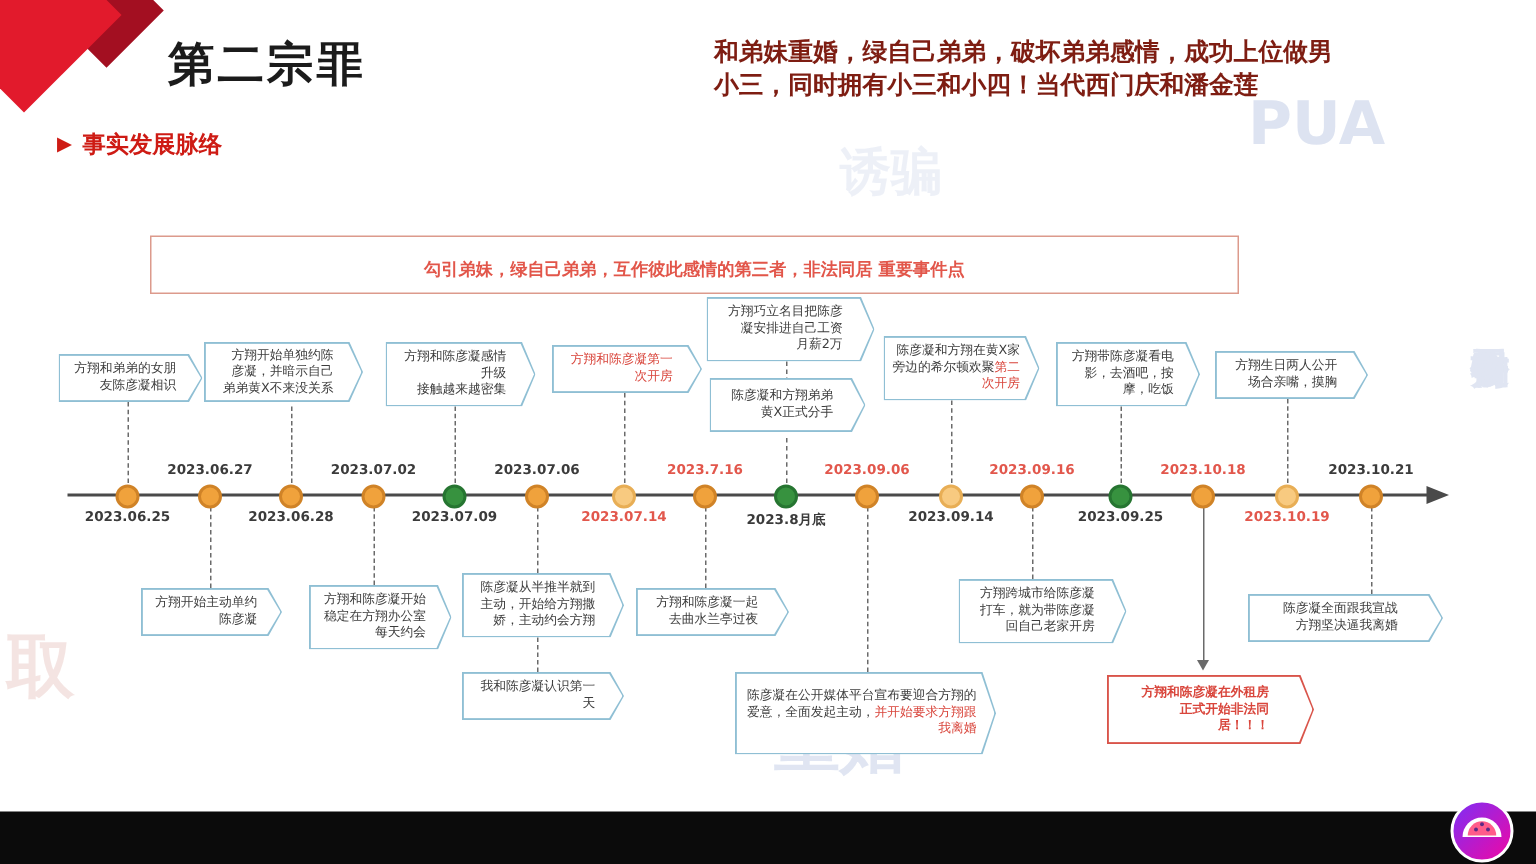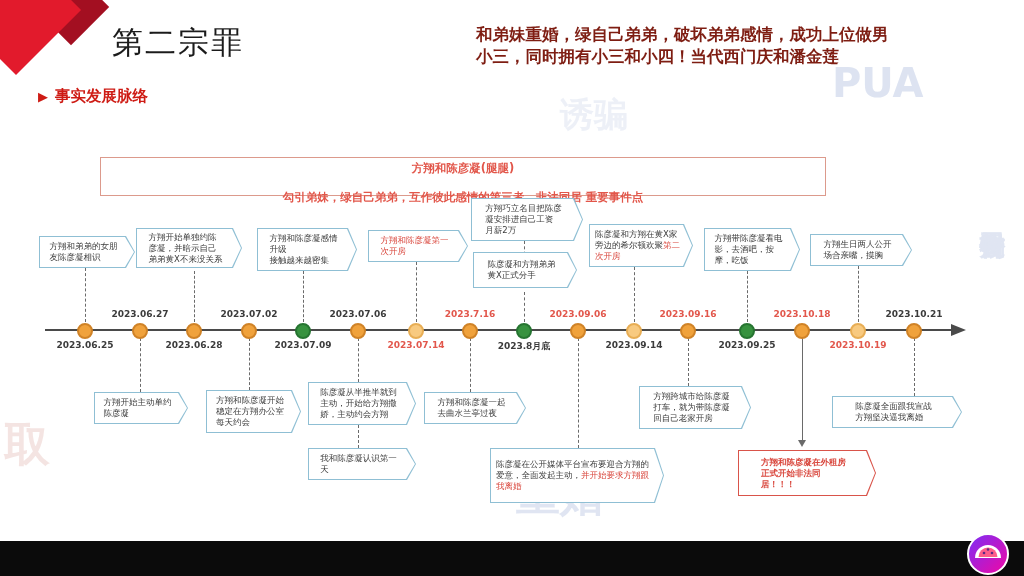--- a/index.html
+++ b/index.html
@@ -7,21 +7,21 @@
        font-family:"DejaVu Sans","Liberation Sans",sans-serif;}
 
   
   .wm{position:absolute;color:#c2cde6;font-weight:bold;pointer-events:none;}
 
   
   .corner1{position:absolute;left:-30px;top:-36px;width:92px;height:92px;background:#e21a2c;transform:rotate(45deg);z-index:2;}
   .corner2{position:absolute;left:44px;top:-20px;width:54px;height:54px;background:#a30f21;transform:rotate(45deg);z-index:1;}
 
   
-  .title{position:absolute;left:112px;top:22px;font-size:31px;font-weight:400;color:#1b1b1b;letter-spacing:2px;z-index:3;}
+  .title{position:absolute;left:112px;top:22px;font-size:31px;font-weight:700;color:#1b1b1b;letter-spacing:2px;z-index:3;}
   .headline{position:absolute;right:8px;top:24px;width:540px;font-size:16.5px;font-weight:bold;
             color:#7e1d12;line-height:22px;white-space:pre-line;z-index:3;}
   .section{position:absolute;left:38px;top:86px;display:flex;align-items:center;gap:7px;z-index:3;}
   .section .bullet{color:#ce1b14;font-size:13px;}
   .section .label{color:#ce1b14;font-size:15.5px;font-weight:bold;}
 
   
   .banner{position:absolute;left:100px;top:157px;width:724px;height:37px;border:1px solid #dc9a8c;background:rgba(255,255,255,.9);
           text-align:center;color:#e2564a;z-index:3;}
   .banner .l1{font-size:11.5px;font-weight:bold;margin-top:3px;}
@@ -40,21 +40,21 @@
   .conn{position:absolute;width:0;border-left:1.5px dashed #6a6a6a;z-index:1;}
   .conn.solid{border-left:1.5px solid #6a6a6a;}
   .down-arrow{position:absolute;width:0;height:0;border-top:7px solid #6a6a6a;border-left:4px solid transparent;
               border-right:4px solid transparent;z-index:2;}
 
   .evbox{position:absolute;background:#8fbfd4;z-index:3;display:flex;
          clip-path:polygon(0 0,calc(100% - 9px) 0,100% 50%,calc(100% - 9px) 100%,0 100%);}
   .evbox-in{flex:1;margin:1px;background:#ffffff;display:flex;align-items:center;justify-content:center;
             clip-path:polygon(0 0,calc(100% - 9px) 0,100% 50%,calc(100% - 9px) 100%,0 100%);
             padding:2px 12px 2px 5px;}
-  .evtext{font-size:8.5px;line-height:11px;color:#3c3c3c;text-align:left;white-space:pre-line;}
+  .evtext{font-size:8.5px;line-height:11px;color:#3c3c3c;text-align:right;white-space:pre-line;}
   .red,.evtext .red{color:#d9463c;}
   .evbox.redbox{background:#d9544a;}
   .evbox.redbox .evtext{color:#d9463c;font-weight:bold;}
 
   
   .footer{position:absolute;left:0;right:0;bottom:0;height:35px;background:#0b0b0b;z-index:5;}
   .brand{position:absolute;right:14px;bottom:0px;display:flex;align-items:center;gap:9px;z-index:6;}
   .brand-text{text-align:right;color:#fff;}
   .brand-name{font-size:17px;font-weight:bold;letter-spacing:1px;line-height:20px;}
   .brand-site{font-size:12.5px;letter-spacing:1px;line-height:14px;}
@@ -73,21 +73,20 @@
 
 <div class="title">第二宗罪</div>
 <div class="headline">和弟妹重婚，绿自己弟弟，破坏弟弟感情，成功上位做男
 小三，同时拥有小三和小四！当代西门庆和潘金莲</div>
 <div class="section">
   <span class="bullet">▶</span>
   <span class="label">事实发展脉络</span>
 </div>
 
 <div class="banner">
-  <div class="l1">方翔和陈彦凝(腿腿)</div>
   <div class="l2">勾引弟妹，绿自己弟弟，互作彼此感情的第三者，非法同居 重要事件点</div>
 </div>
 
 <div class="axis"></div>
 <div class="axis-arrow"></div>
 
 <div class="dot orange" style="left:85px"></div>
 <div class="dot orange" style="left:140px"></div>
 <div class="dot orange" style="left:194px"></div>
 <div class="dot orange" style="left:249px"></div>

